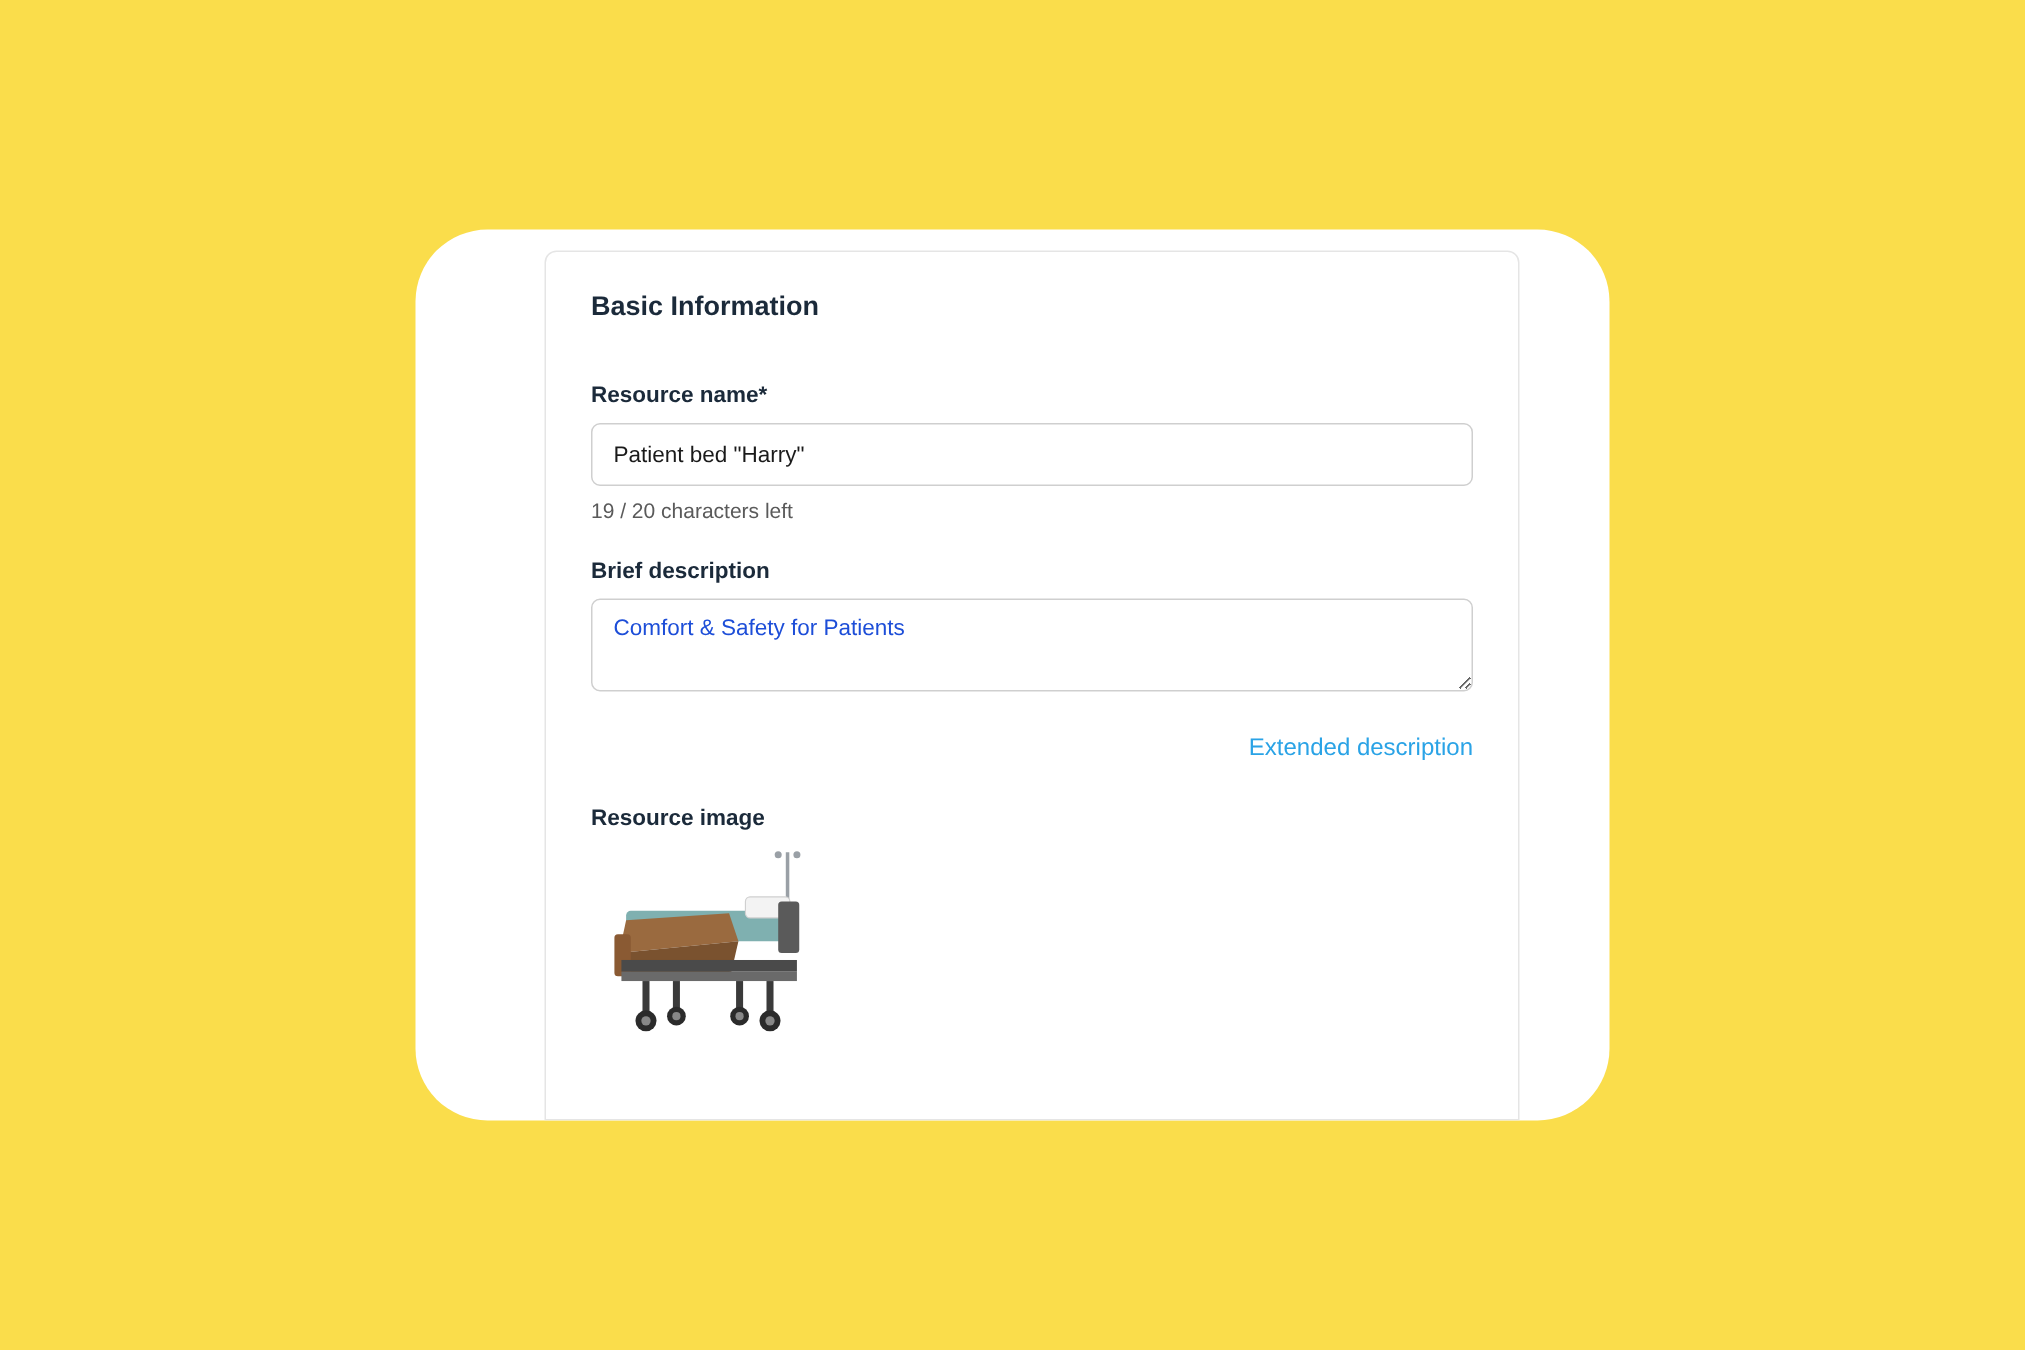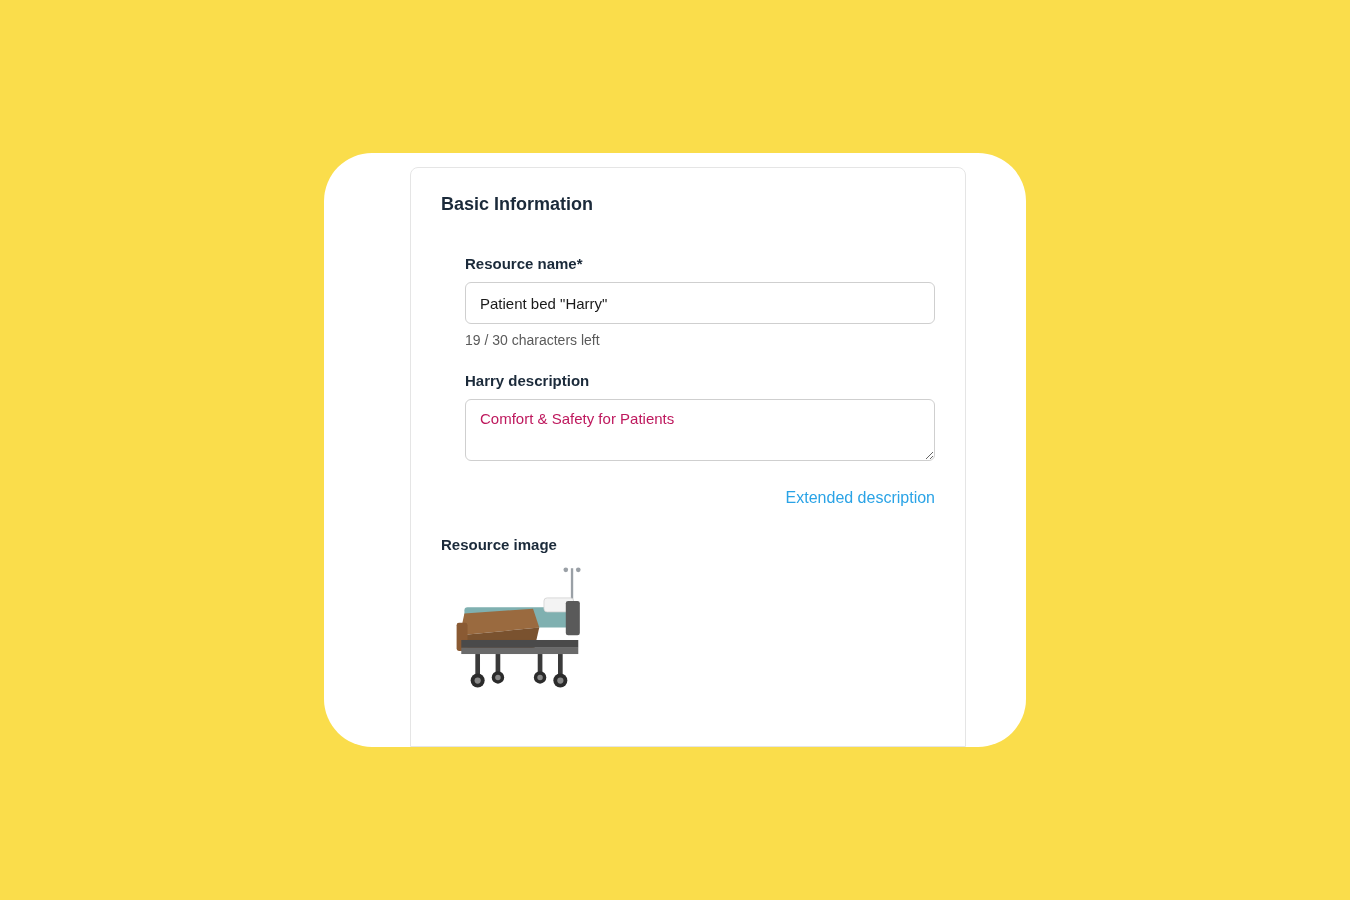--- a/index.html
+++ b/index.html
@@ -5,21 +5,21 @@
   * { box-sizing: border-box; margin: 0; padding: 0; }
   html, body { width: 1350px; height: 900px; }
   body {
     background: #fadd4b;
     font-family: -apple-system, BlinkMacSystemFont, "Segoe UI", Helvetica, Arial, sans-serif;
     display: flex;
     align-items: center;
     justify-content: center;
   }
   .card {
-    width: 702px;
+    width: 796px;
     height: 594px;
     background: #ffffff;
     border-radius: 48px;
     overflow: hidden;
     position: relative;
   }
   .panel {
     position: absolute;
     left: 86px;
     right: 60px;
@@ -53,31 +53,31 @@
     color: #1a1a1a;
     outline: none;
   }
   .textarea-input {
     width: 100%;
     height: 62px;
     border: 1px solid #cfcfcf;
     border-radius: 6px;
     padding: 10px 14px;
     font-size: 15px;
-    color: #be185d;
+    color: #1d4ed8;
     outline: none;
     resize: both;
     font-family: inherit;
   }
   .helper {
     font-size: 14px;
     color: #5a5a5a;
     margin-top: 8px;
   }
-  .field-group { margin-bottom: 24px; margin-left: 24px; }
+  .field-group { margin-bottom: 24px; }
   .link-row {
     display: flex;
     justify-content: flex-end;
     margin-top: 2px;
     margin-bottom: 29px;
   }
   .link {
     color: #2aa3e6;
     font-size: 16px;
     cursor: pointer;
@@ -96,25 +96,25 @@
 <body>
 
 <div class="card">
   <div class="panel">
 
     <div class="section-title">Basic Information</div>
 
     <div class="field-group">
       <div class="field-label">Resource name*</div>
       <input type="text" class="text-input" value="Patient bed &quot;Harry&quot;" style="">
-      <div class="helper">19 / 30 characters left</div>
+      <div class="helper">19 / 20 characters left</div>
     </div>
 
     <div class="field-group">
-      <div class="field-label">Harry description</div>
+      <div class="field-label">Brief description</div>
       <textarea class="textarea-input" style="">Comfort &amp; Safety for Patients</textarea>
     </div>
 
     <div class="link-row">
       <span class="link">Extended description</span>
     </div>
 
     <div>
       <div class="field-label">Resource image</div>
       <div class="image-box">

